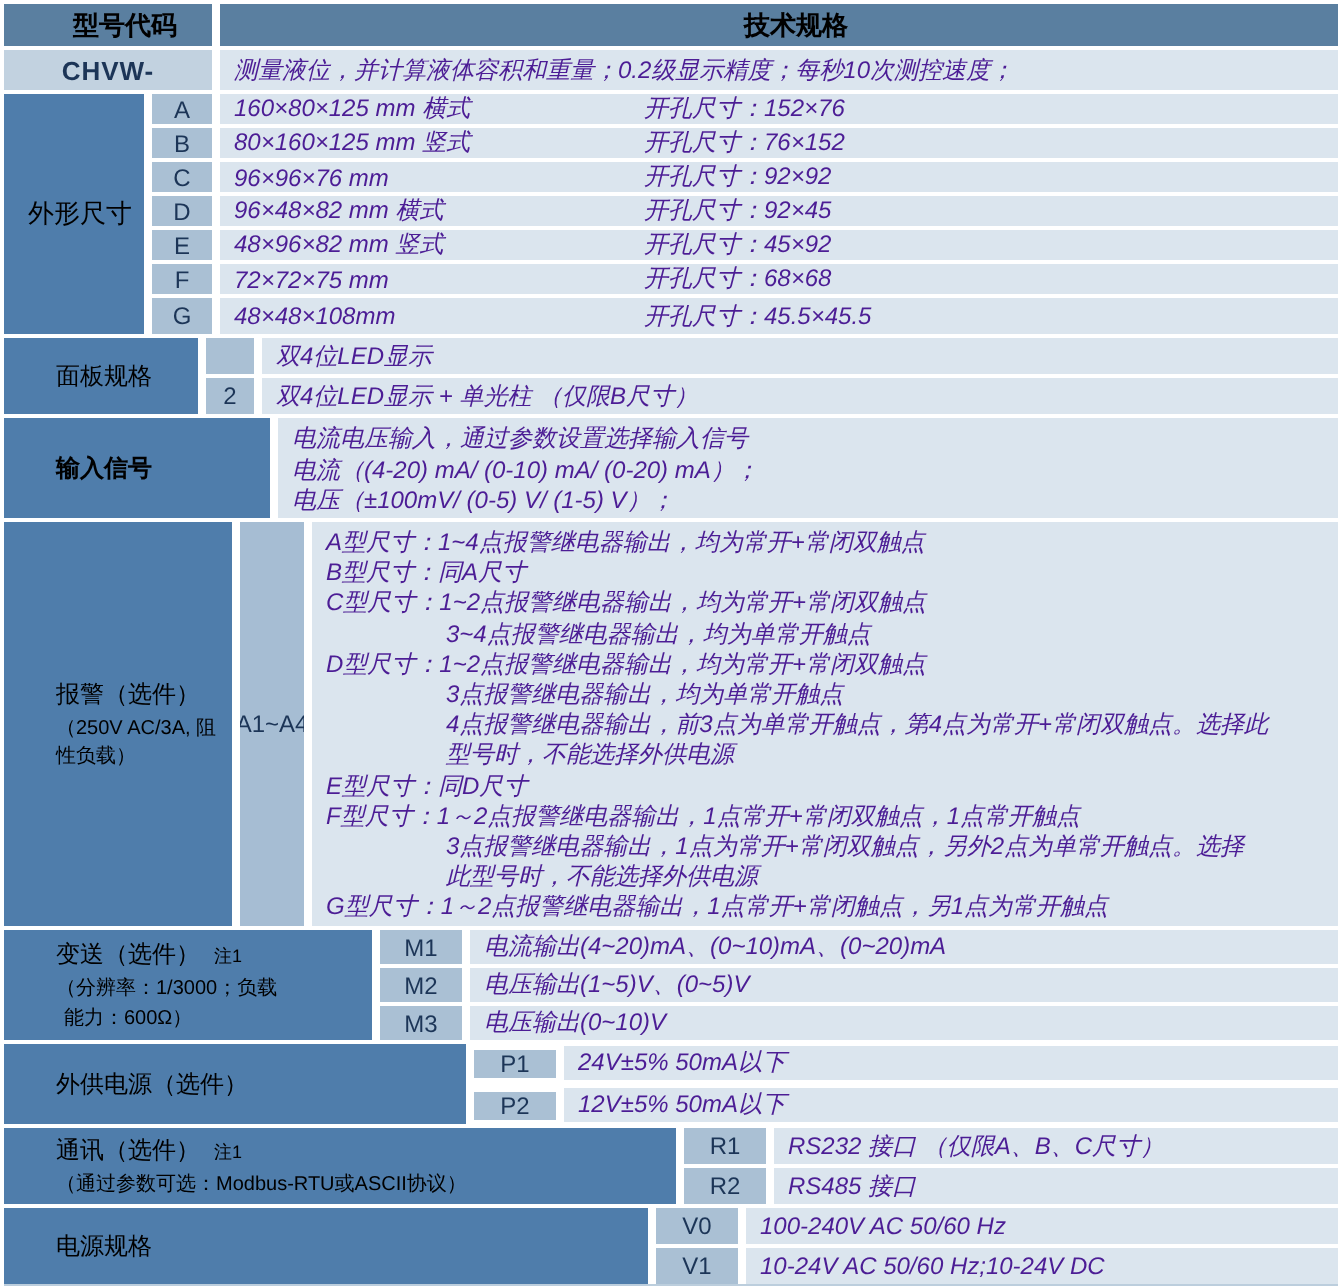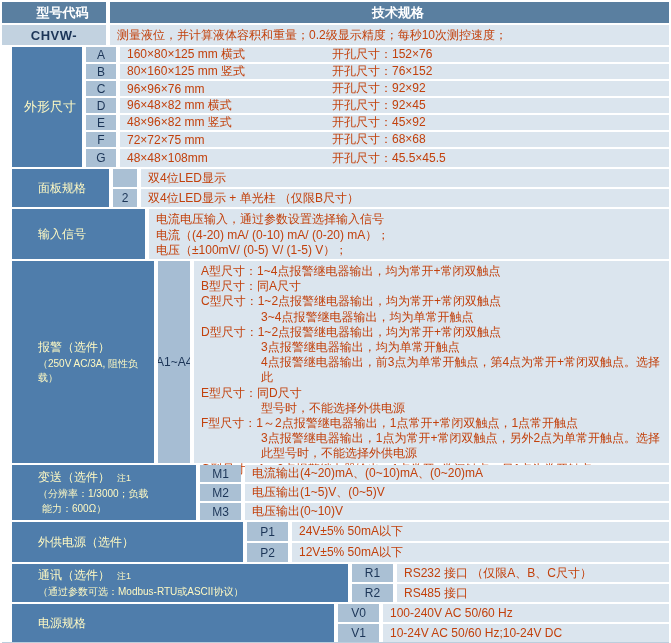--- a/index.html
+++ b/index.html
@@ -3,35 +3,35 @@
 <meta charset="utf-8">
 <style>
   * { margin:0; padding:0; box-sizing:border-box; }
   html,body { width:671px; height:643px; background:#ffffff; overflow:hidden;
     font-family:"Liberation Sans","DejaVu Sans",sans-serif; }
   .sheet { width:667px; margin:2px auto 0 2px; border-bottom:2px solid #bccedd; }
   .row { display:flex; column-gap:4px; margin-bottom:2px; }
   .cell { display:flex; align-items:center; overflow:hidden; }
   .grow { flex:1 1 auto; }
   
-  .dark   { background:#5a7fa0; color:#ffffff;padding-left:17px; }
-  .label  { background:#4f7dab; color:#fef9c3;margin-left:10px; }
+  .dark   { background:#5a7fa0; color:#000000;padding-left:17px; }
+  .label  { background:#4f7dab; color:#000000; }
   .code   { background:#aac0d4; color:#1c3557; justify-content:center; }
   .codebig{ background:#a6bdd3; color:#1c3557; justify-content:center; }
-  .content{ background:#dbe5ee; color:#c2410c; padding-left:7px; }
+  .content{ background:#dbe5ee; color:#4c1d95; padding-left:7px;font-style:italic; }
   .model  { background:#c2d2e0; color:#1c3557; font-weight:700; justify-content:center; font-size:13px; letter-spacing:.5px; }
   
   .w104{width:104px;} .w70{width:70px;} .w30{width:30px;}
   .w97{width:97px;}  .w24{width:24px;}
-  .w133{width:133px;} .w131{width:143px;gap:28px;} .w50{width:32px;}
+  .w133{width:133px;font-weight:bold;} .w131{width:114px;gap:28px;} .w50{width:32px;}
   .w184{width:184px;} .w41{width:41px;}
   .w231{width:231px;} .w281{width:336px;} .w322{width:322px;}
   
   .h-header{height:21px;} .h-model{height:20px;}
-  .sub15{height:15px;} .sub17{height:17px;} .sub18{height:18px;} .sub19{height:19px;}
+  .sub15{height:15px;} .sub17{height:17px;} .sub18{height:18px;} .sub19{height:19px;align-items:center;}
   .subrows { display:flex; flex-direction:column; row-gap:2px; flex:1 1 auto; }
   .subrow { display:flex; column-gap:4px; }
   .centerh { justify-content:center; }
   .bold { font-weight:700; }
   .fs13 { font-size:13px; } .fs12 { font-size:12px; } .fs10 { font-size:10px; }
   .labelpad { padding-left:26px; }
   .labelcol { flex-direction:column; align-items:flex-start; justify-content:center; row-gap:1px; }
   .dim-size { display:inline-block; width:205px; }
   .multiline { display:block; padding:3px 0 16px 7px; }
   .in-lines  { height:50px; line-height:15.5px; font-size:12px; }
@@ -140,22 +140,22 @@
     </div>
     <div class="cell codebig w50 fs12">A1~A4</div>
     <div class="content grow multiline al-lines">
       <div class="al-line">A型尺寸：1~4点报警继电器输出，均为常开+常闭双触点</div>
       <div class="al-line">B型尺寸：同A尺寸</div>
       <div class="al-line">C型尺寸：1~2点报警继电器输出，均为常开+常闭双触点</div>
       <div class="al-line ind">3~4点报警继电器输出，均为单常开触点</div>
       <div class="al-line">D型尺寸：1~2点报警继电器输出，均为常开+常闭双触点</div>
       <div class="al-line ind">3点报警继电器输出，均为单常开触点</div>
       <div class="al-line ind">4点报警继电器输出，前3点为单常开触点，第4点为常开+常闭双触点。选择此</div>
+      <div class="al-line ind">型号时，不能选择外供电源</div>
       <div class="al-line">E型尺寸：同D尺寸</div>
-      <div class="al-line ind">型号时，不能选择外供电源</div>
       <div class="al-line">F型尺寸：1～2点报警继电器输出，1点常开+常闭双触点，1点常开触点</div>
       <div class="al-line ind">3点报警继电器输出，1点为常开+常闭双触点，另外2点为单常开触点。选择</div>
       <div class="al-line ind">此型号时，不能选择外供电源</div>
       <div class="al-line">G型尺寸：1～2点报警继电器输出，1点常开+常闭触点，另1点为常开触点</div>
     </div>
   </div>
 
   <div class="row">
     <div class="cell label labelcol w184 labelpad">
       <span class="fs12"><span>变送（选件）</span><span class="note">注1</span></span>

